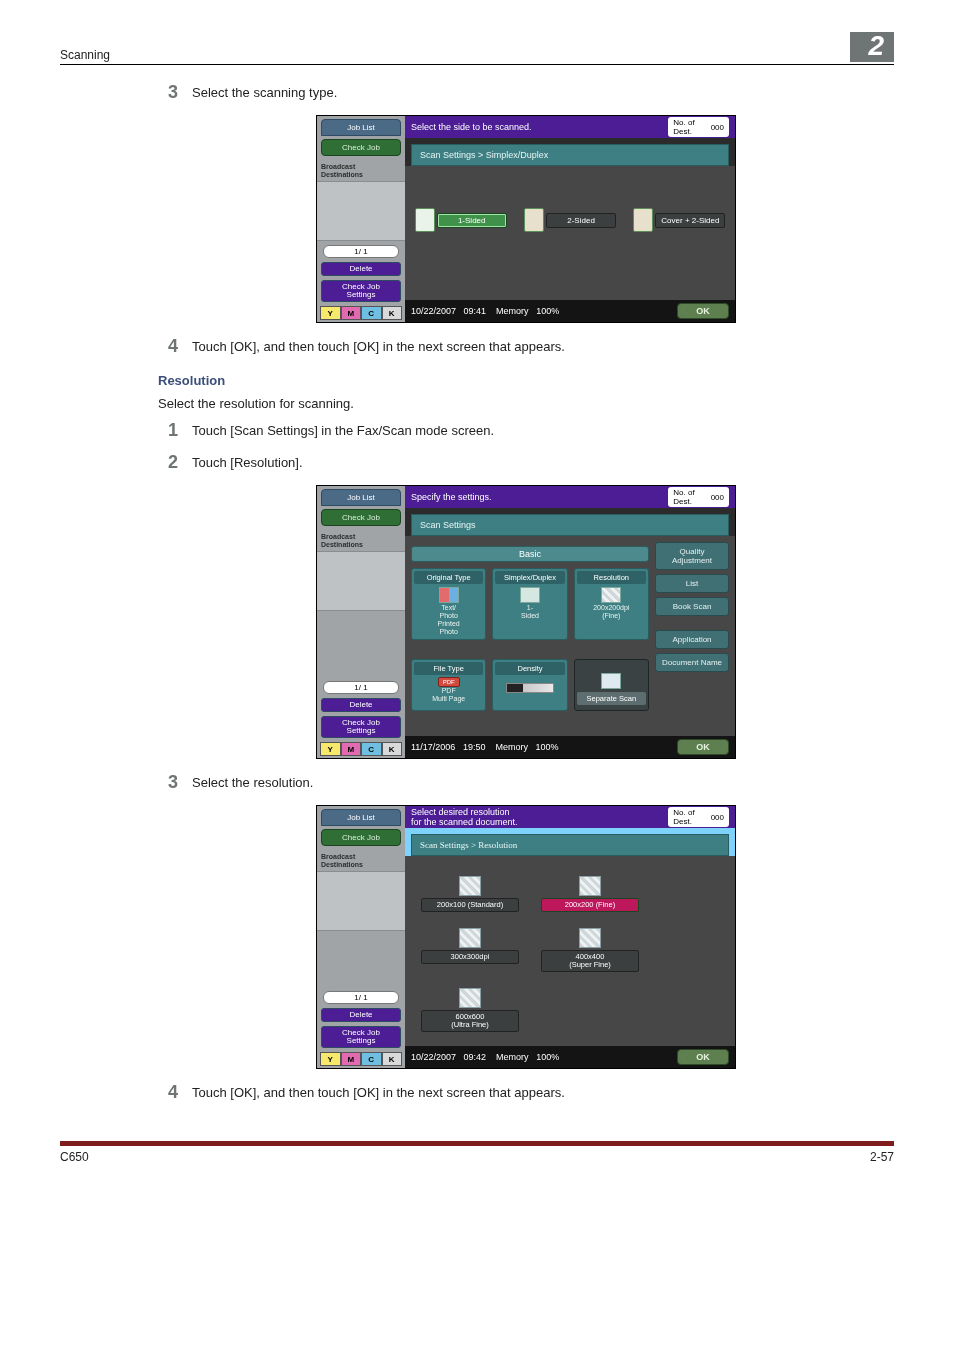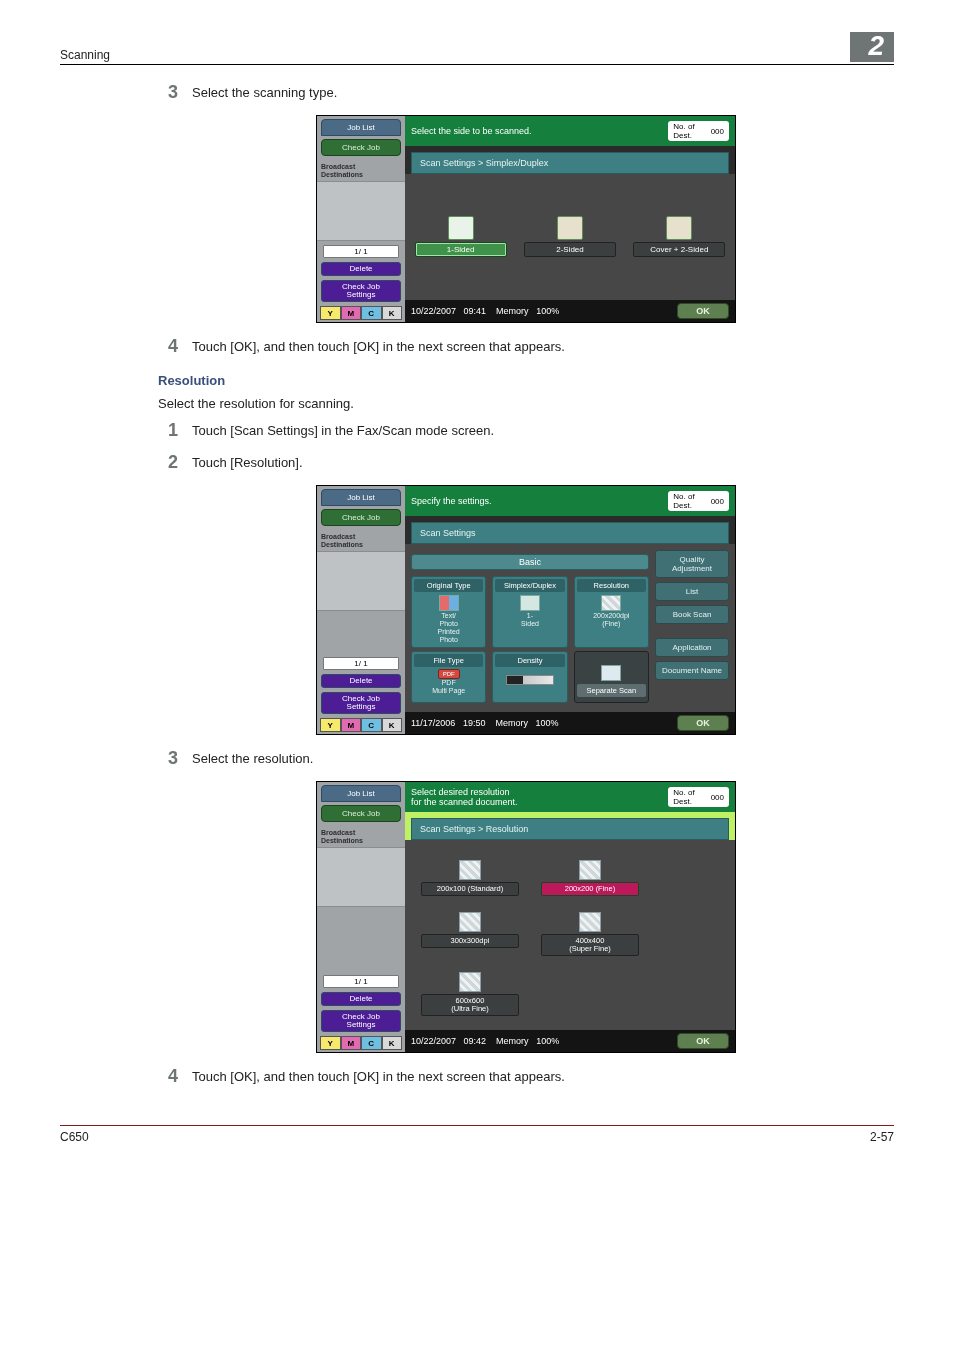--- a/index.html
+++ b/index.html
@@ -67,22 +67,22 @@
   }
   .p-right {
     flex: 1;
     display: flex;
     flex-direction: column;
   }
   .title-row {
     display: flex;
     align-items: center;
     justify-content: space-between;
-    background: #15803d;
-    height: 30px;
+    background: #4c1d95;
+    height: 22px;
     padding: 0 6px;
   }
   .title-row .t-text { color: #fff; font-size: 9px; line-height: 10px; }
   .dest-badge {
     display: flex;
     align-items: center;
     gap: 16px;
     background: #fff;
     color: #000;
     border-radius: 3px;
@@ -106,21 +106,21 @@
   }
   .opts-row {
     display: flex;
     justify-content: space-around;
     gap: 10px;
     margin-top: 36px;
   }
   .opt-btn {
     width: 92px;
     display: flex;
-    flex-direction: column;
+    flex-direction: row;
     align-items: center;
     gap: 2px;
   }
   .opt-icon {
     width: 26px; height: 24px;
     background: #eaf3ea;
     border: 1px solid #5b8f58;
     border-radius: 2px;
   }
   .opt-label {
@@ -194,21 +194,21 @@
     height: 60px;
     margin-top: 2px;
   }
   .pager {
     background: #fff;
     color: #000;
     text-align: center;
     font-size: 8px;
     margin: 4px 6px 2px 6px;
     border: 1px solid #777;
-    border-radius: 1px;
+    border-radius: 6px;
     padding: 1px 0;
   }
   .del-btn, .cjs-btn {
     background: #4c1d95;
     color: #fff;
     text-align: center;
     font-size: 8px;
     padding: 2px 2px;
     border: 1px solid #2f4a62;
     border-radius: 3px;
@@ -240,21 +240,21 @@
   .basic-bar {
     background: #4c8a8e;
     color: #fff;
     text-align: center;
     font-size: 9px;
     padding: 2px 0;
     border: 1px solid #2a5d60;
     border-radius: 3px;
     margin: 4px 0 6px 0;
   }
-  .tiles-row { display: flex; gap: 6px; margin-bottom: 3px; }
+  .tiles-row { display: flex; gap: 6px; margin-bottom: 19px; }
   .tile {
     flex: 1;
     background: #3a4244;
     border: 1px solid #1e2526;
     border-radius: 3px;
     display: flex;
     flex-direction: column;
     align-items: center;
     padding: 2px 2px 3px 2px;
     min-height: 52px;
@@ -331,21 +331,21 @@
     border-radius: 2px;
     padding: 2px 0;
     font-size: 7.5px;
     line-height: 8px;
   }
   .res-label.sel { background: #be185d; border-color: #1c4420; }
 
   .pg-foot {
     display: flex;
     justify-content: space-between;
-    border-top: 1px solid #7f1d1d;
+    border-top: 5px solid #7f1d1d;
     margin-top: 40px;
     padding-top: 4px;
     font-size: 12px;
   }
 </style>
 </head>
 <body>
 
 <div class="pg-head">
   <div class="pg-head-left">Scanning</div>
@@ -576,21 +576,21 @@
         <div class="p-right">
           <div class="title-row">
             <div class="t-text" style="white-space:pre-line;">Select desired resolution
 for the scanned document.</div>
             <div class="dest-badge">
               <span style="white-space:pre-line;">No. of
 Dest.</span>
               <span>000</span>
             </div>
           </div>
-          <div style="background:#bef264; padding:6px 6px 0 6px;">
+          <div style="background:#7dd3fc; padding:6px 6px 0 6px;font-family:Liberation Serif, serif;">
             <div class="breadcrumb">Scan Settings &gt; Resolution</div>
           </div>
           <div class="panel-body">
             <div class="res-grid">
               <div class="res-opt">
                 <div class="res-icon"></div>
                 <div class="res-label">200x100 (Standard)</div>
               </div>
               <div class="res-opt">
                 <div class="res-icon"></div>

